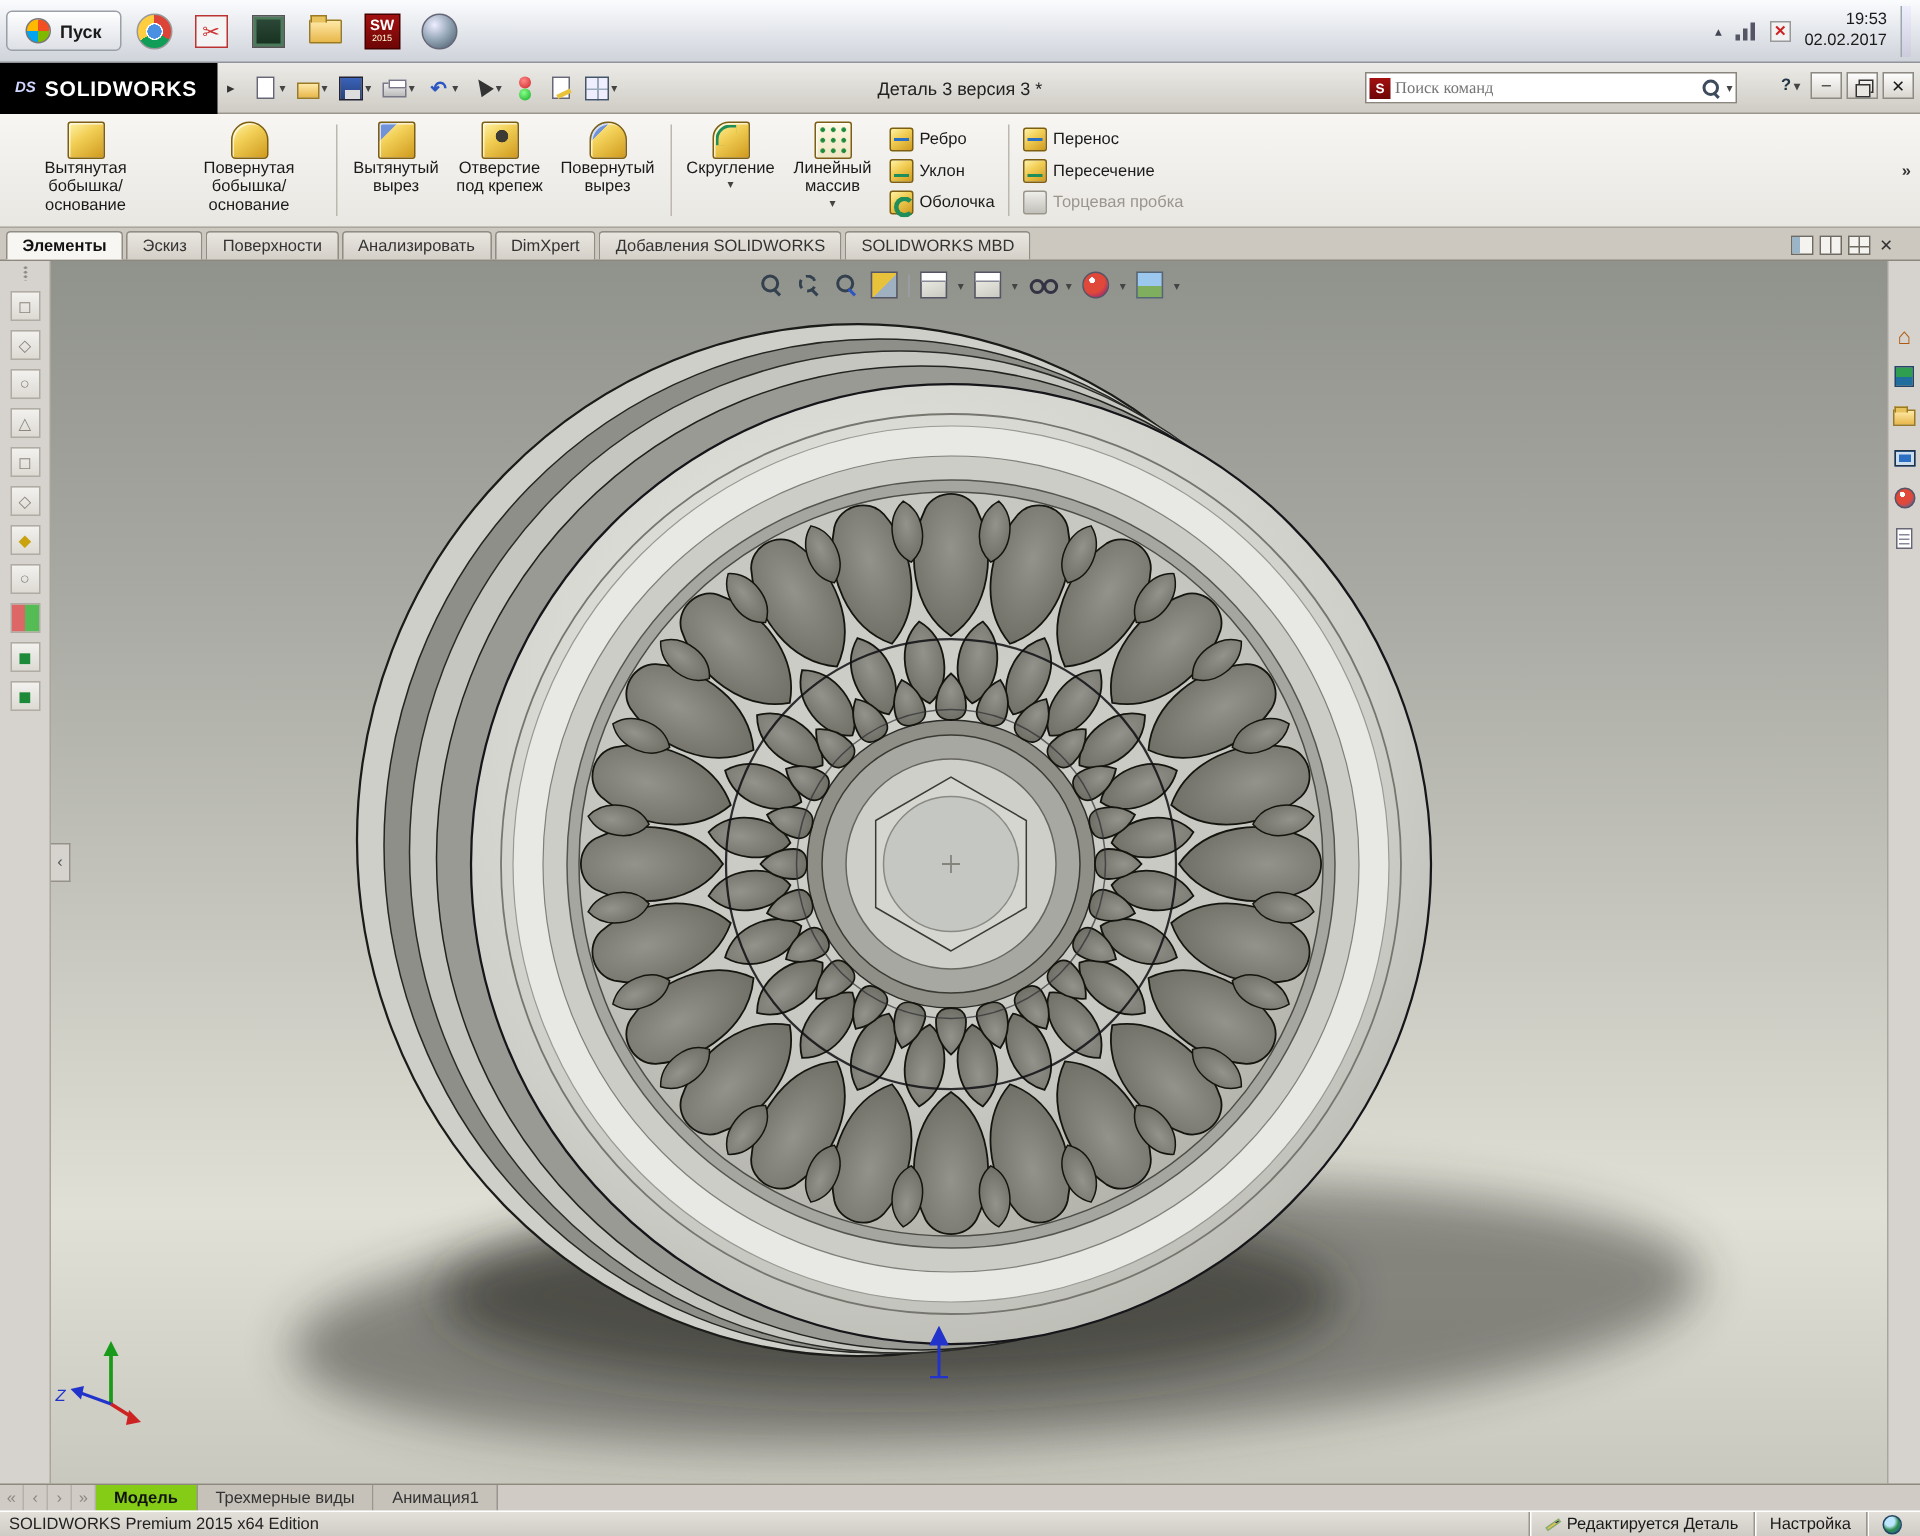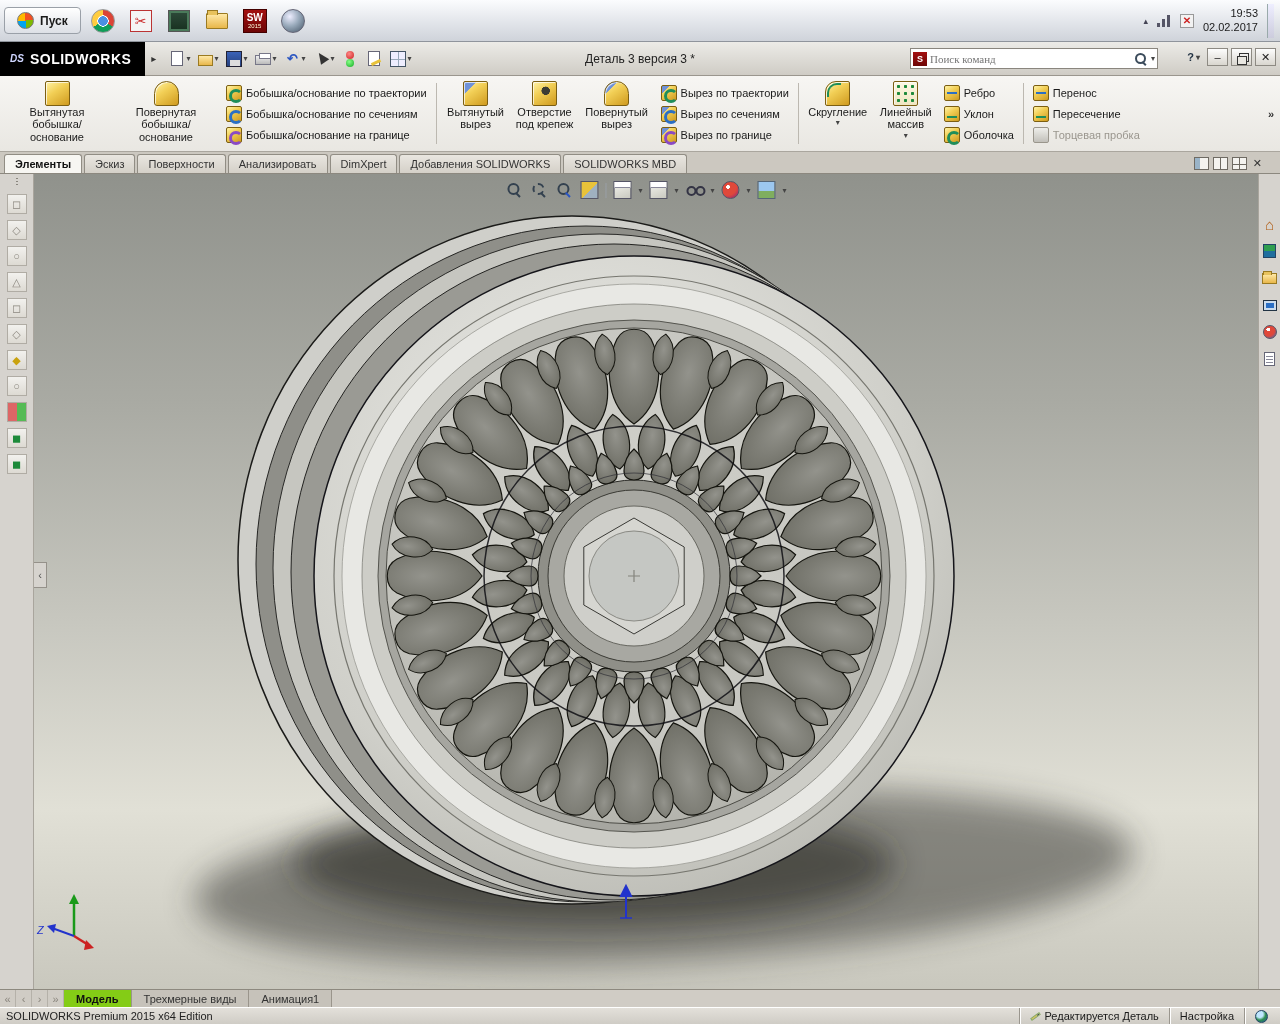--- a/index.html
+++ b/index.html
@@ -339,60 +339,32 @@
 
   <div id="ribbon">
     <div class="rb-big w104">
       <span class="ic"></span>
       <span>Вытянутая бобышка/основание</span>
     </div>
     <div class="rb-big w104">
       <span class="ic v-revolve"></span>
       <span>Повернутая бобышка/основание</span>
     </div>
-    <div class="rb-stack">
-      <div class="rb-small">
-        <span class="ic-s v-arc-g"></span>
-        <span>Бобышка/основание по траектории</span>
-      </div>
-      <div class="rb-small">
-        <span class="ic-s v-arc-b"></span>
-        <span>Бобышка/основание по сечениям</span>
-      </div>
-      <div class="rb-small">
-        <span class="ic-s v-arc-p"></span>
-        <span>Бобышка/основание на границе</span>
-      </div>
-    </div>
     <div class="rb-sep"></div>
     <div class="rb-big w66">
       <span class="ic v-cut"></span>
       <span>Вытянутый вырез</span>
     </div>
     <div class="rb-big w64">
       <span class="ic v-hole"></span>
       <span>Отверстие под крепеж</span>
     </div>
     <div class="rb-big w72">
       <span class="ic v-cut v-revolve"></span>
       <span>Повернутый вырез</span>
-    </div>
-    <div class="rb-stack">
-      <div class="rb-small">
-        <span class="ic-s v-cut v-arc-g"></span>
-        <span>Вырез по траектории</span>
-      </div>
-      <div class="rb-small">
-        <span class="ic-s v-cut v-arc-b"></span>
-        <span>Вырез по сечениям</span>
-      </div>
-      <div class="rb-small">
-        <span class="ic-s v-cut v-arc-p"></span>
-        <span>Вырез по границе</span>
-      </div>
     </div>
     <div class="rb-sep"></div>
     <div class="rb-big w66">
       <span class="ic v-fillet"></span>
       <span>Скругление</span>
       <span class="dd">▾</span>
     </div>
     <div class="rb-big w60">
       <span class="ic v-pattern"></span>
       <span>Линейный массив</span>

